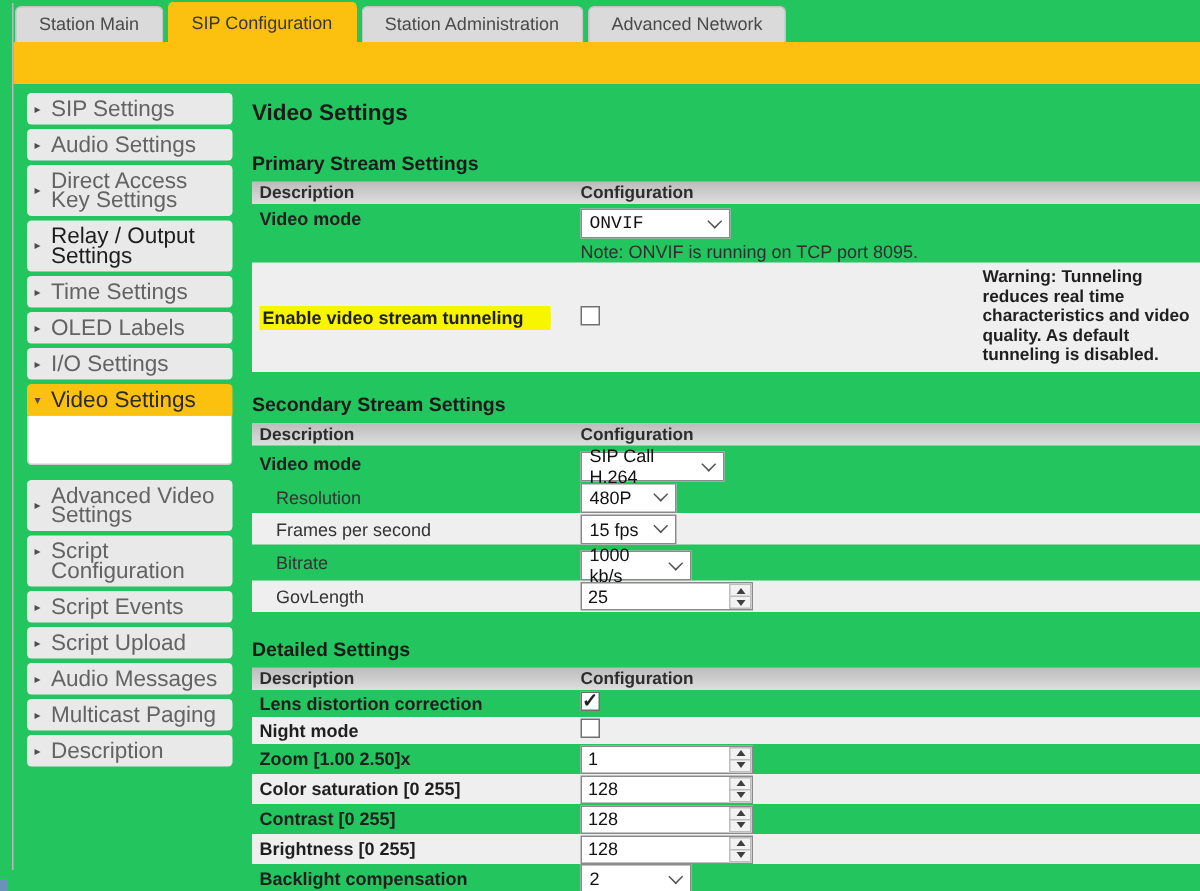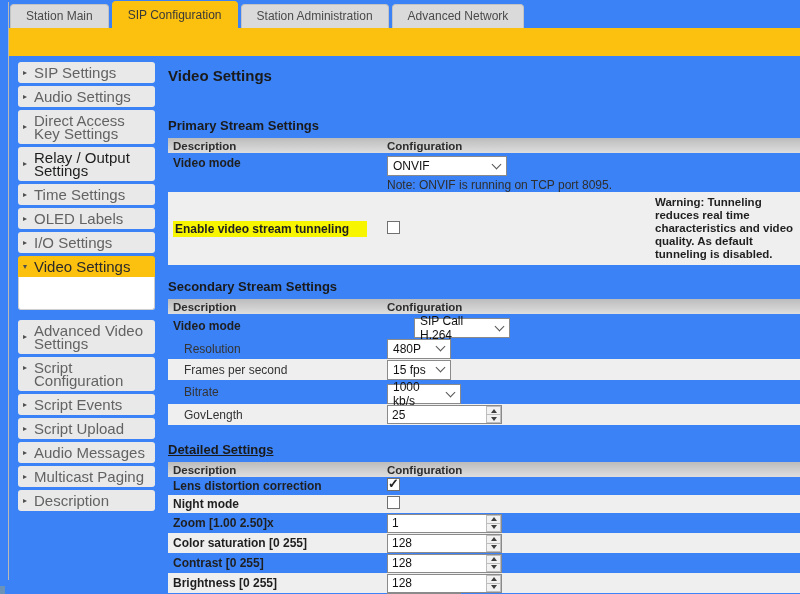--- a/index.html
+++ b/index.html
@@ -1,17 +1,17 @@
 <!DOCTYPE html>
 <html><head>
 <meta charset="utf-8">
 <style>
   html,body { margin:0; padding:0; background:#fff; }
   body { font-family:"Liberation Sans", sans-serif; }
-  .app { position:relative; width:800px; height:594px; background:#3b82f6; overflow:hidden; }
+  .app { position:relative; width:800px; height:594px; background:#22c55e; overflow:hidden; }
 
   
   .left-rule { position:absolute; left:8px; top:2px; width:1px; height:578px; background:#b9b9b9; }
   .corner-dot { position:absolute; left:0; top:586px; width:5px; height:8px; background:#6b93b8; }
 
   
   .tabbar { height:28px; display:flex; align-items:flex-end; padding-left:10px; position:relative; z-index:2; }
   .tab { background:#dadada; border:1px solid #c3c3c3; border-bottom:none; border-radius:4px 4px 0 0;
          padding:0 15px; height:23px; line-height:23px; font-size:12px; color:#4a4a4a; margin-right:3px;
          white-space:nowrap; cursor:default; }
@@ -31,23 +31,23 @@
   .s-panel { background:#fff; border:1px solid #cfcfcf; border-top:none; border-radius:0 0 3px 3px;
              height:32px; margin-bottom:10px; }
   .arr { position:absolute; left:5px; top:4px; font-size:8px; color:#4d4d4d; }
   .arr.right::before { content:"\25B8"; }
   .arr.down::before { content:"\25BE"; }
   .s-item.twoline .arr { top:10px; }
 
   
   .page-title { font-size:15px; font-weight:bold; color:#1a1a1a; margin:5px 0 0 0; }
   .section-h { font-size:13px; font-weight:bold; color:#1a1a1a; margin:0; }
-  .mh1 { margin-top:34px; }
+  .mh1 { margin-top:17px; }
   .mh2 { margin-top:14px; }
-  .mh3 { margin-top:17px;text-decoration:underline; }
+  .mh3 { margin-top:17px; }
 
   
   .tbl { width:632px; font-size:12px; margin-top:5px; }
   .thead { display:flex; background:linear-gradient(#bcbcbc,#dedede); font-weight:bold; color:#2d2d2d;
            height:15px; align-items:center; font-size:11.5px; }
   .c1 { width:219px; padding-left:5px; box-sizing:border-box; flex:none; }
   .c2 { width:268px; flex:none; }
   .c3 { flex:1; padding-right:4px; }
   .row { display:flex; align-items:center; }
   .row.alt { background:#efefef; }
@@ -65,21 +65,21 @@
 
   .hl { background:#f7f500; padding:1px 0 1px 2px; }
   .hl::after { content:""; display:inline-block; width:18px; height:9px; background:#f7f500;
                vertical-align:middle; }
 
   
   .sel { display:inline-flex; align-items:center; justify-content:space-between; border:1px solid #8a8a8a;
          background:#fff; height:20px; padding:0 6px 0 5px; box-sizing:border-box; color:#111; cursor:default; }
   .caret { width:6px; height:6px; border-right:1.5px solid #555; border-bottom:1.5px solid #555;
            transform:rotate(45deg); margin-top:-4px; flex:none; margin-left:6px; }
-  .w100 { width:120px; } .w96 { width:96px;margin-left:27px; } .w64 { width:64px; } .w74 { width:74px; }
+  .w100 { width:100px;font-family:Liberation Mono, monospace; } .w96 { width:96px; } .w64 { width:64px; } .w74 { width:74px; }
 
   .spin { display:inline-flex; border:1px solid #8a8a8a; background:#fff; height:19px; width:115px;
           box-sizing:border-box; }
   .spin .val { flex:1; padding:0 4px; display:flex; align-items:center; color:#111; }
   .btns { width:15px; display:flex; flex-direction:column; flex:none; }
   .sbtn { flex:1; background:#f2f2f2; border:1px solid #bdbdbd; display:flex; align-items:center;
           justify-content:center; }
   .sbtn.up { border-bottom:none; }
   .sbtn.up::before { content:""; width:0; height:0; border-left:3px solid transparent;
           border-right:3px solid transparent; border-bottom:4px solid #3f3f3f; }

